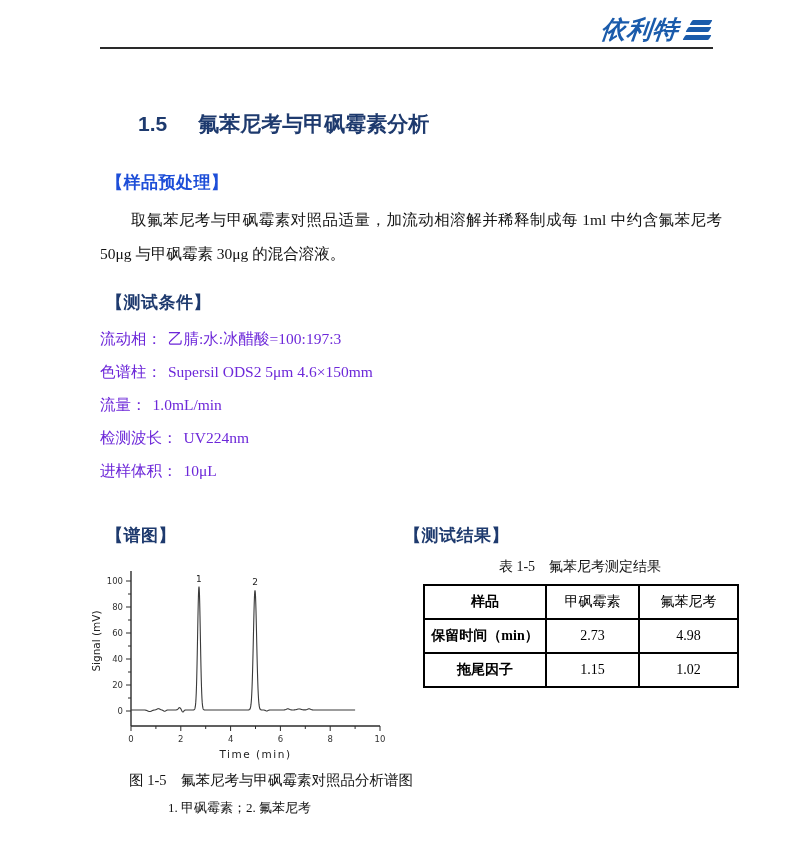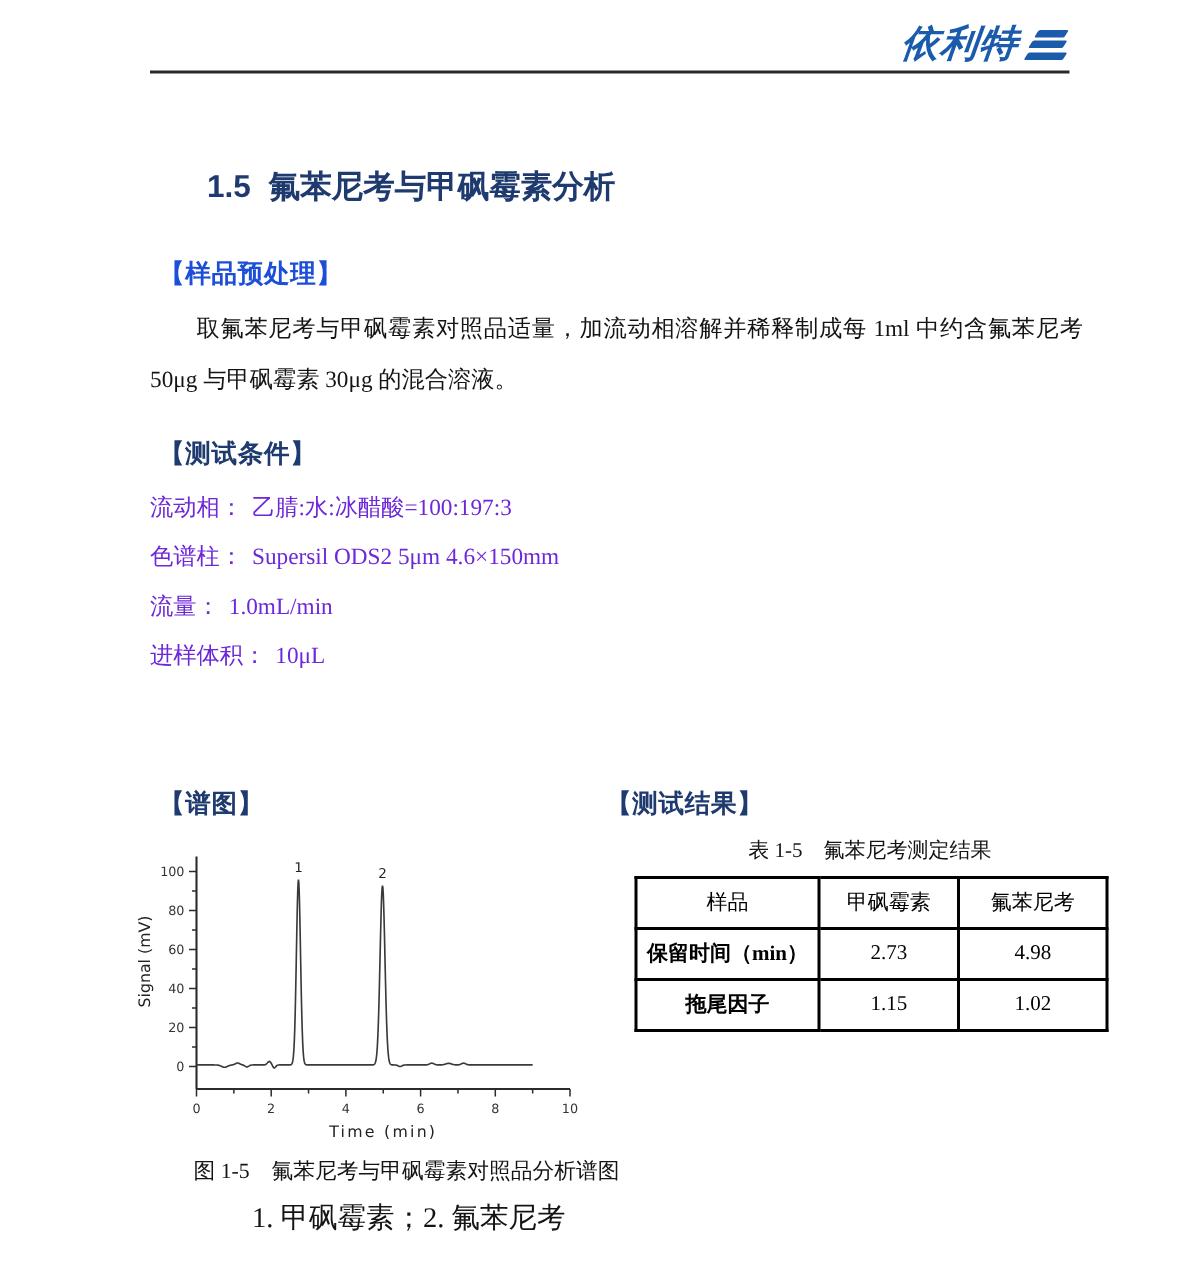--- a/index.html
+++ b/index.html
@@ -20,21 +20,21 @@
     color:#1a5bab; transform:skewX(-6deg); line-height:34px;
   }
   .logo-bars { margin-left:5px; display:flex; flex-direction:column; align-items:flex-start; padding-top:4px; }
   .logo-bars i { display:block; height:5px; background:#1a5bab; transform:skewX(-32deg); margin-bottom:2.5px; border-radius:1px; }
   .logo-bars i:nth-child(1){ width:20px; margin-left:7px; }
   .logo-bars i:nth-child(2){ width:23px; margin-left:3px; }
   .logo-bars i:nth-child(3){ width:26px; margin-left:0; }
 
   
   .page-title { position:absolute; left:138px; top:110px; font-size:21px; font-weight:bold; color:#1e3a6e; }
-  .page-title .num { margin-right:12px; font-family:"Liberation Sans","DejaVu Sans",sans-serif; }
+  .page-title .num { margin-right:31px; font-family:"Liberation Sans","DejaVu Sans",sans-serif; }
 
   
   .heading { position:absolute; font-size:17px; font-weight:bold; color:#1e3a6e; letter-spacing:0.5px; }
   .h-prep   { left:106px; top:171px; }
   .h-cond   { left:106px; top:291px; }
   .h-chrom  { left:106px; top:524px; }
   .h-result { left:404px; top:524px; }
 
   
   .prep-par {
@@ -51,26 +51,26 @@
   .table-caption { position:absolute; left:423px; top:558px; width:314px; text-align:center; font-size:14px; color:#141414; }
   table.results {
     position:absolute; left:423px; top:584px;
     border-collapse:collapse; table-layout:fixed; width:314px;
     font-size:14px; color:#000;
   }
   table.results td, table.results th { border:2px solid #000; text-align:center; height:34px; padding:0 4px; font-weight:normal; }
   table.results .c0 { width:122px; font-weight:bold; }
   table.results .c1 { width:93px; }
   table.results .c2 { width:99px; }
-  table.results thead .c0 { font-weight:normal; }
+  table.results thead .c0 { font-weight:bold; }
 
   
   .chart-wrap { position:absolute; left:88px; top:563px; width:310px; height:205px; }
   .fig-caption  { position:absolute; left:129px; top:771px; font-size:14.5px; color:#141414; }
-  .fig-legend   { position:absolute; left:168px; top:799px; font-size:19px; color:#141414; }
+  .fig-legend   { position:absolute; left:168px; top:799px; font-size:13px; color:#141414; }
 </style>
 </head>
 <body>
 
 <div class="page">
 
   <div class="header-rule" style="background: rgb(42, 42, 42);"></div>
   <div class="logo">
     <span class="logo-text" style="color: rgb(26, 91, 171);">依利特</span>
     <span class="logo-bars">
@@ -85,20 +85,21 @@
   </div>
 
   <div class="heading h-prep" style="color: #1d4ed8;">【样品预处理】</div>
   <div class="prep-par">取氟苯尼考与甲砜霉素对照品适量，加流动相溶解并稀释制成每 1ml 中约含氟苯尼考 50μg 与甲砜霉素 30μg 的混合溶液。</div>
 
   <div class="heading h-cond" style="color: rgb(30, 58, 110);">【测试条件】</div>
   <div class="cond-list">
     <div class="cond-row"><span class="lbl">流动相：</span><span>乙腈:水:冰醋酸=100:197:3</span></div>
     <div class="cond-row"><span class="lbl">色谱柱：</span><span>Supersil ODS2 5μm 4.6×150mm</span></div>
     <div class="cond-row"><span class="lbl">流量：</span><span>1.0mL/min</span></div>
+    <div class="cond-row"><span class="lbl">检测波长：</span><span>UV224nm</span></div>
     <div class="cond-row"><span class="lbl">进样体积：</span><span>10μL</span></div>
   </div>
 
   <div class="heading h-chrom" style="color: rgb(30, 58, 110);">【谱图】</div>
   <div class="heading h-result" style="color: rgb(30, 58, 110);">【测试结果】</div>
 
   <div class="table-caption">表 1-5　氟苯尼考测定结果</div>
   <table class="results">
     <thead>
       <tr>

